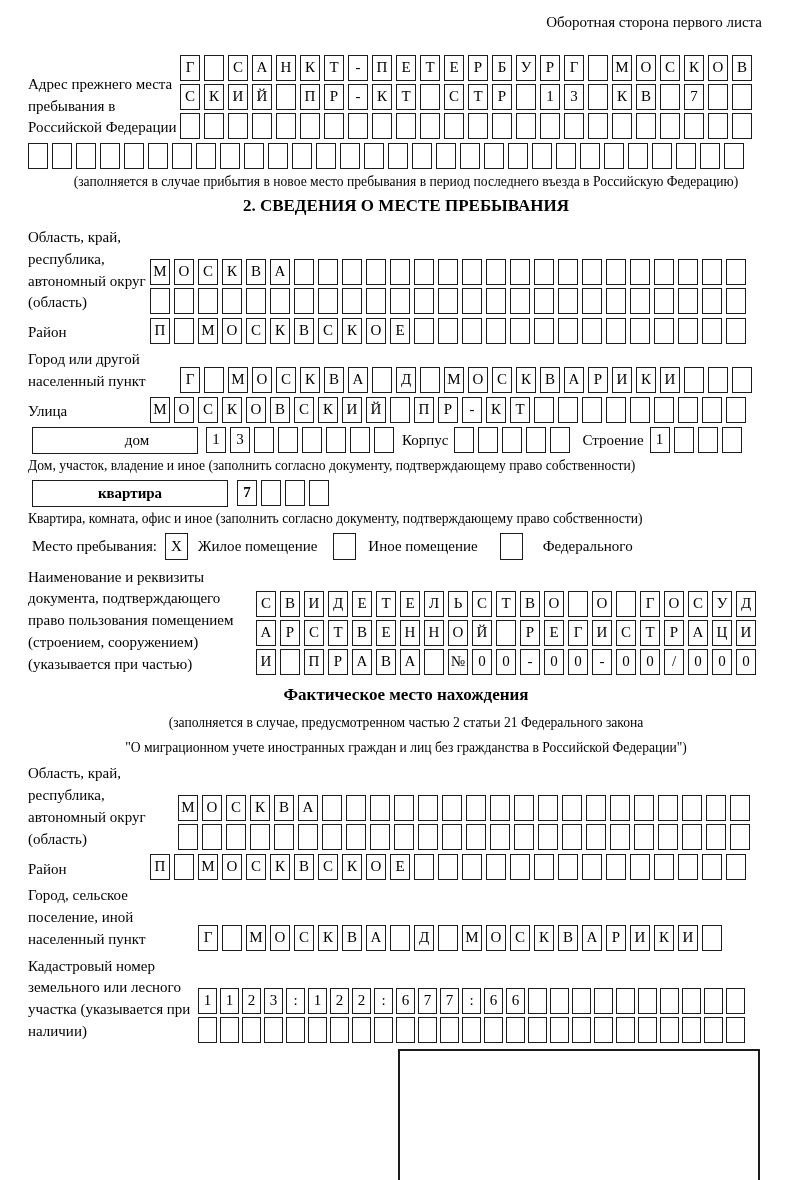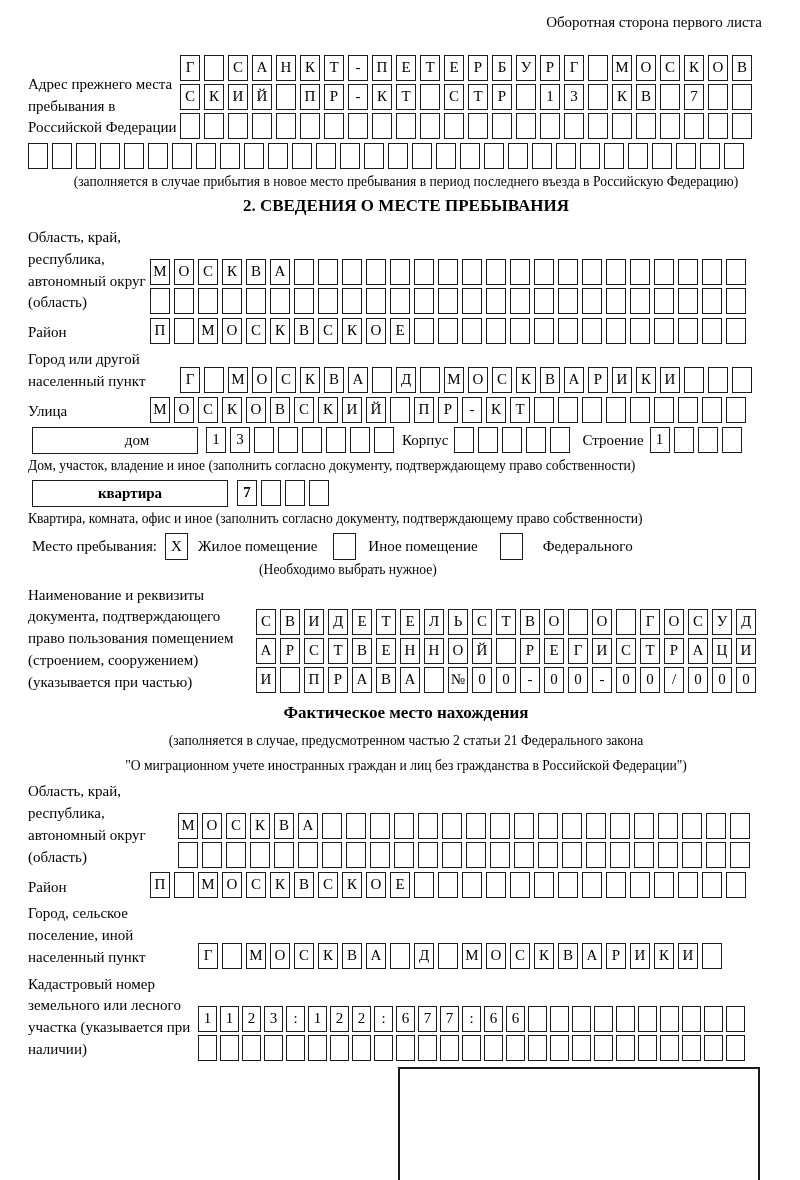--- a/index.html
+++ b/index.html
@@ -355,21 +355,20 @@
 
   <div class="row inline-row" style="margin-left:4px;margin-bottom:2px;">
     <div class="inline-label">Место пребывания:</div>
     <span class="checkbox" style="margin-left:8px;">X</span>
     <div class="inline-label" style="margin-left:10px;">Жилое помещение</div>
     <span class="checkbox" style="margin-left:16px;"></span>
     <div class="inline-label" style="margin-left:12px;">Иное помещение</div>
     <span class="checkbox" style="margin-left:22px;"></span>
     <div class="inline-label" style="margin-left:20px;">Федерального</div>
   </div>
-  <div class="note" style="text-align:center;width:640px;">(Необходимо выбрать нужное)</div>
 
   <div class="row mt6">
     <div class="label w228">Наименование и реквизиты документа, подтверждающего право пользования помещением (строением, сооружением) (указывается при частью)</div>
     <div class="rows">
       <div class="cells">
           <span class="cell">С</span>
           <span class="cell">В</span>
           <span class="cell">И</span>
           <span class="cell">Д</span>
           <span class="cell">Е</span>

